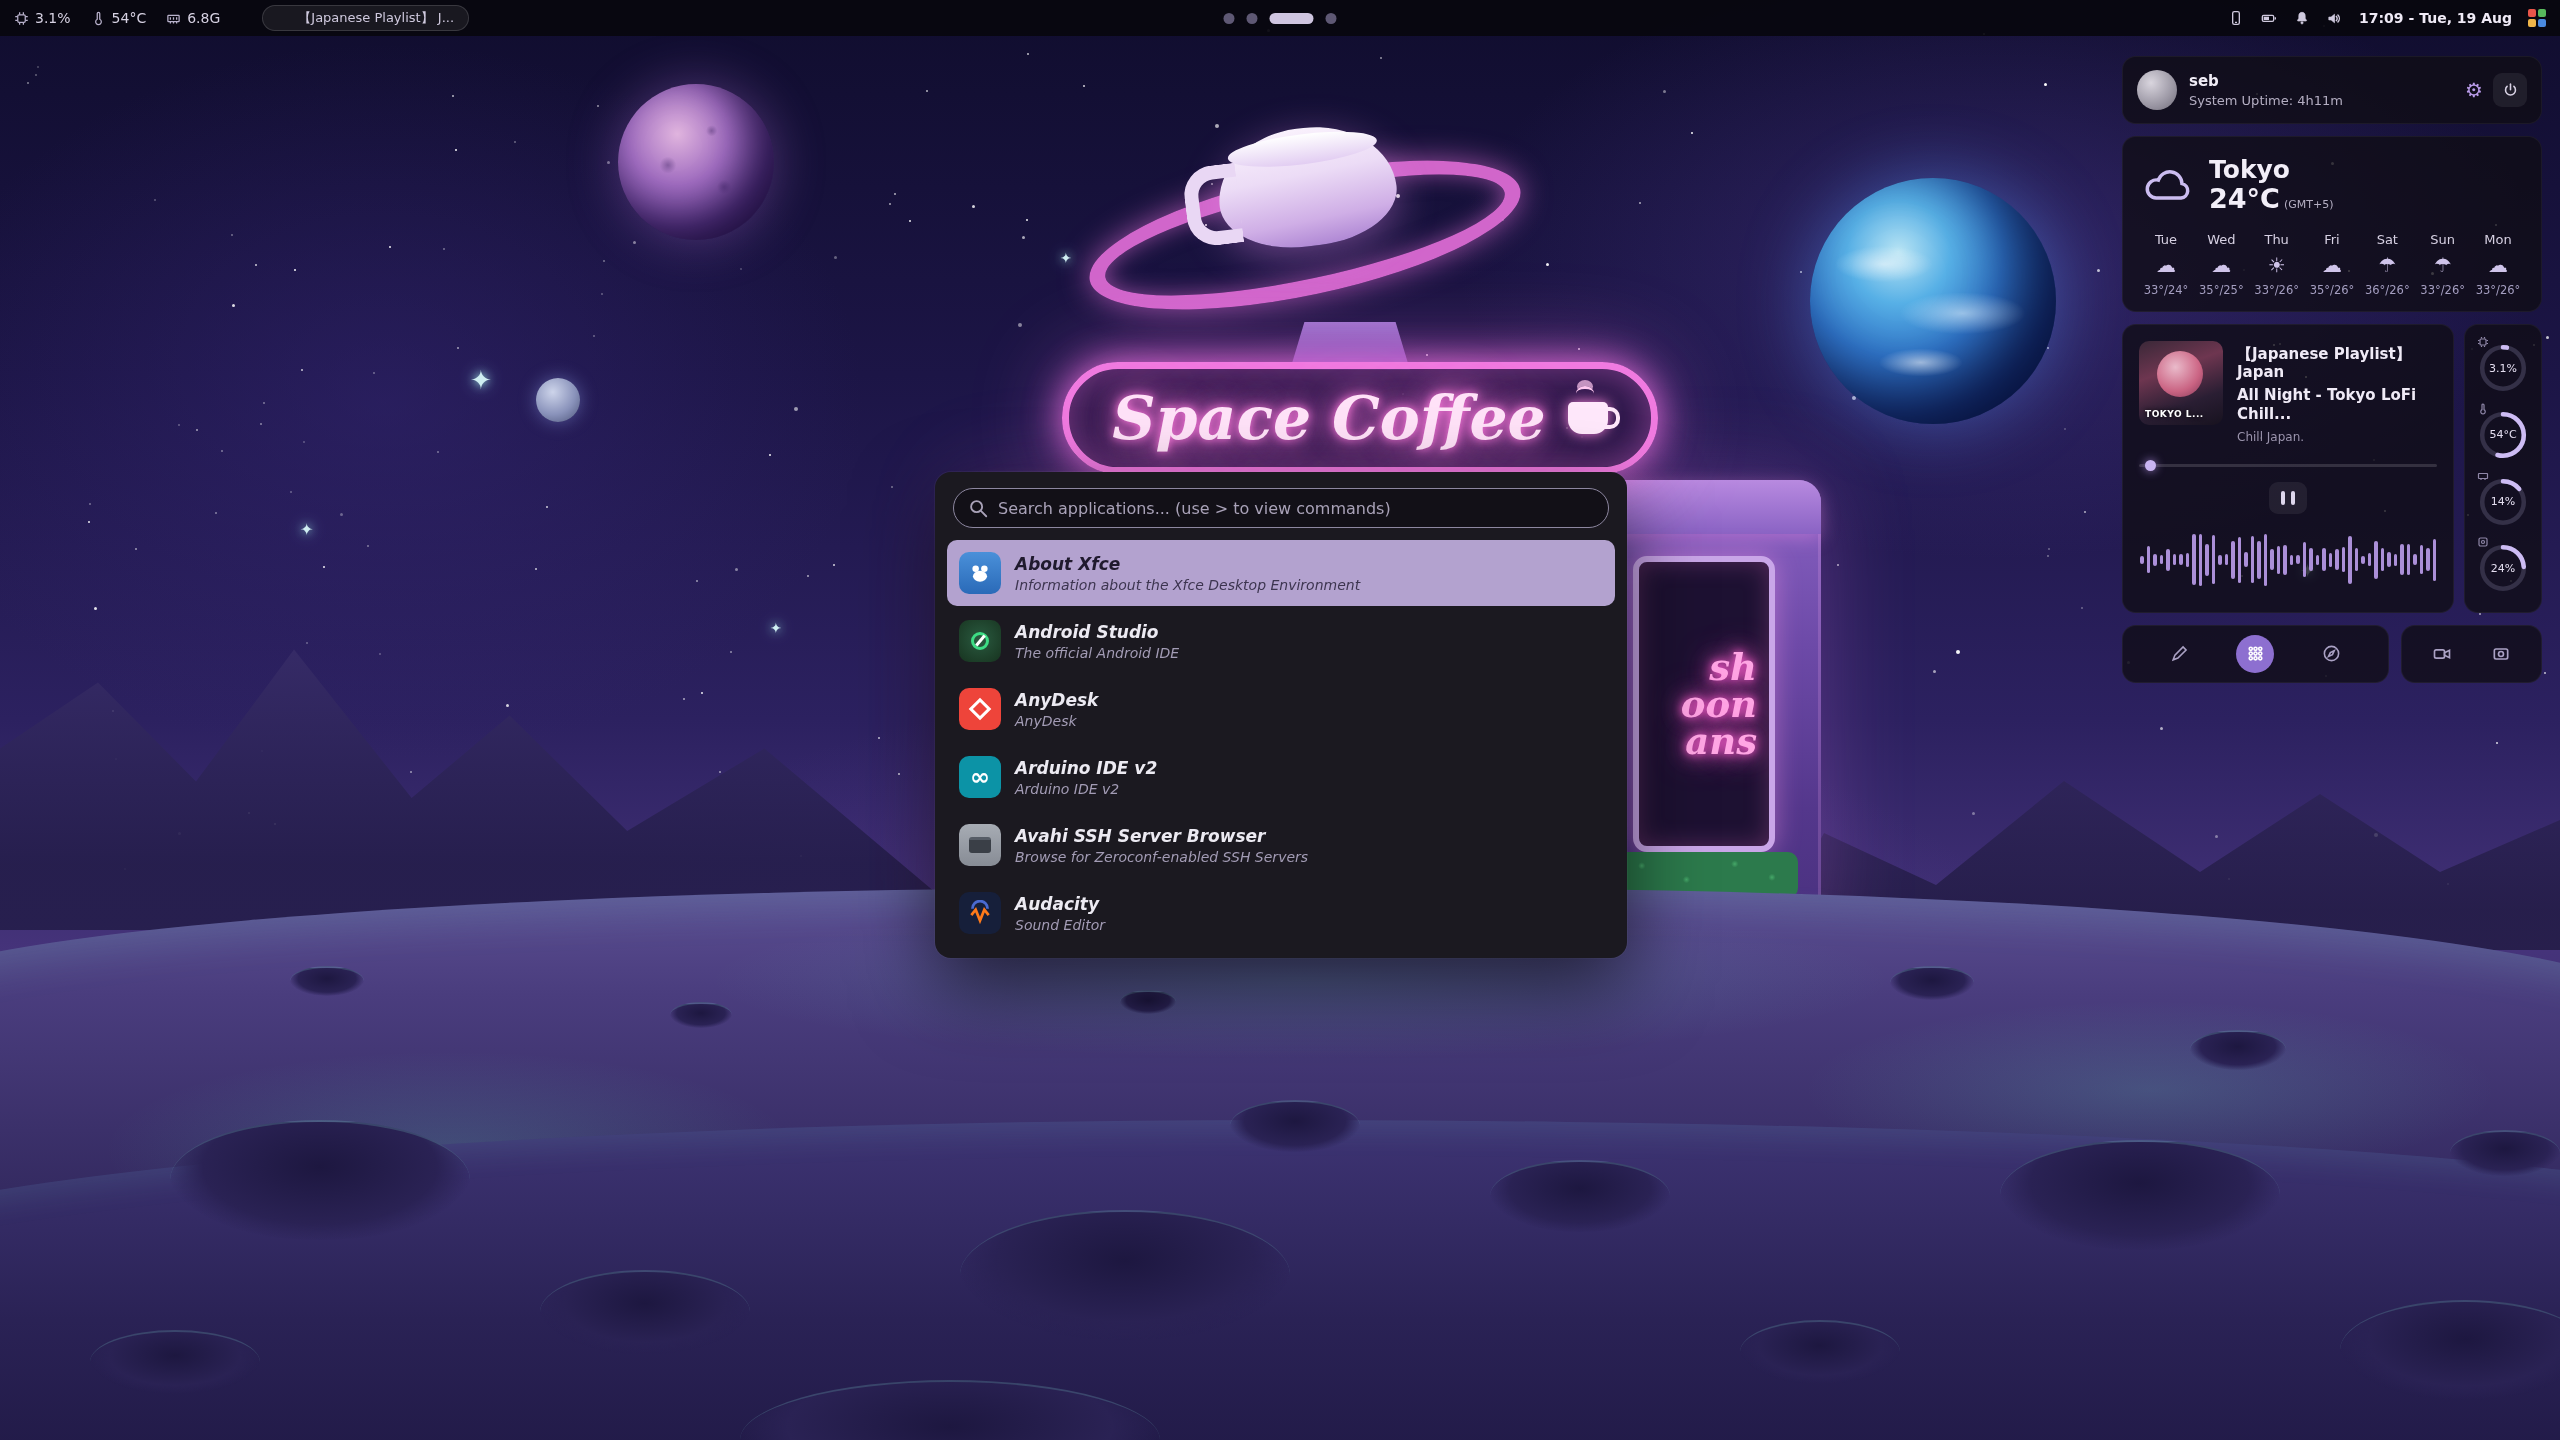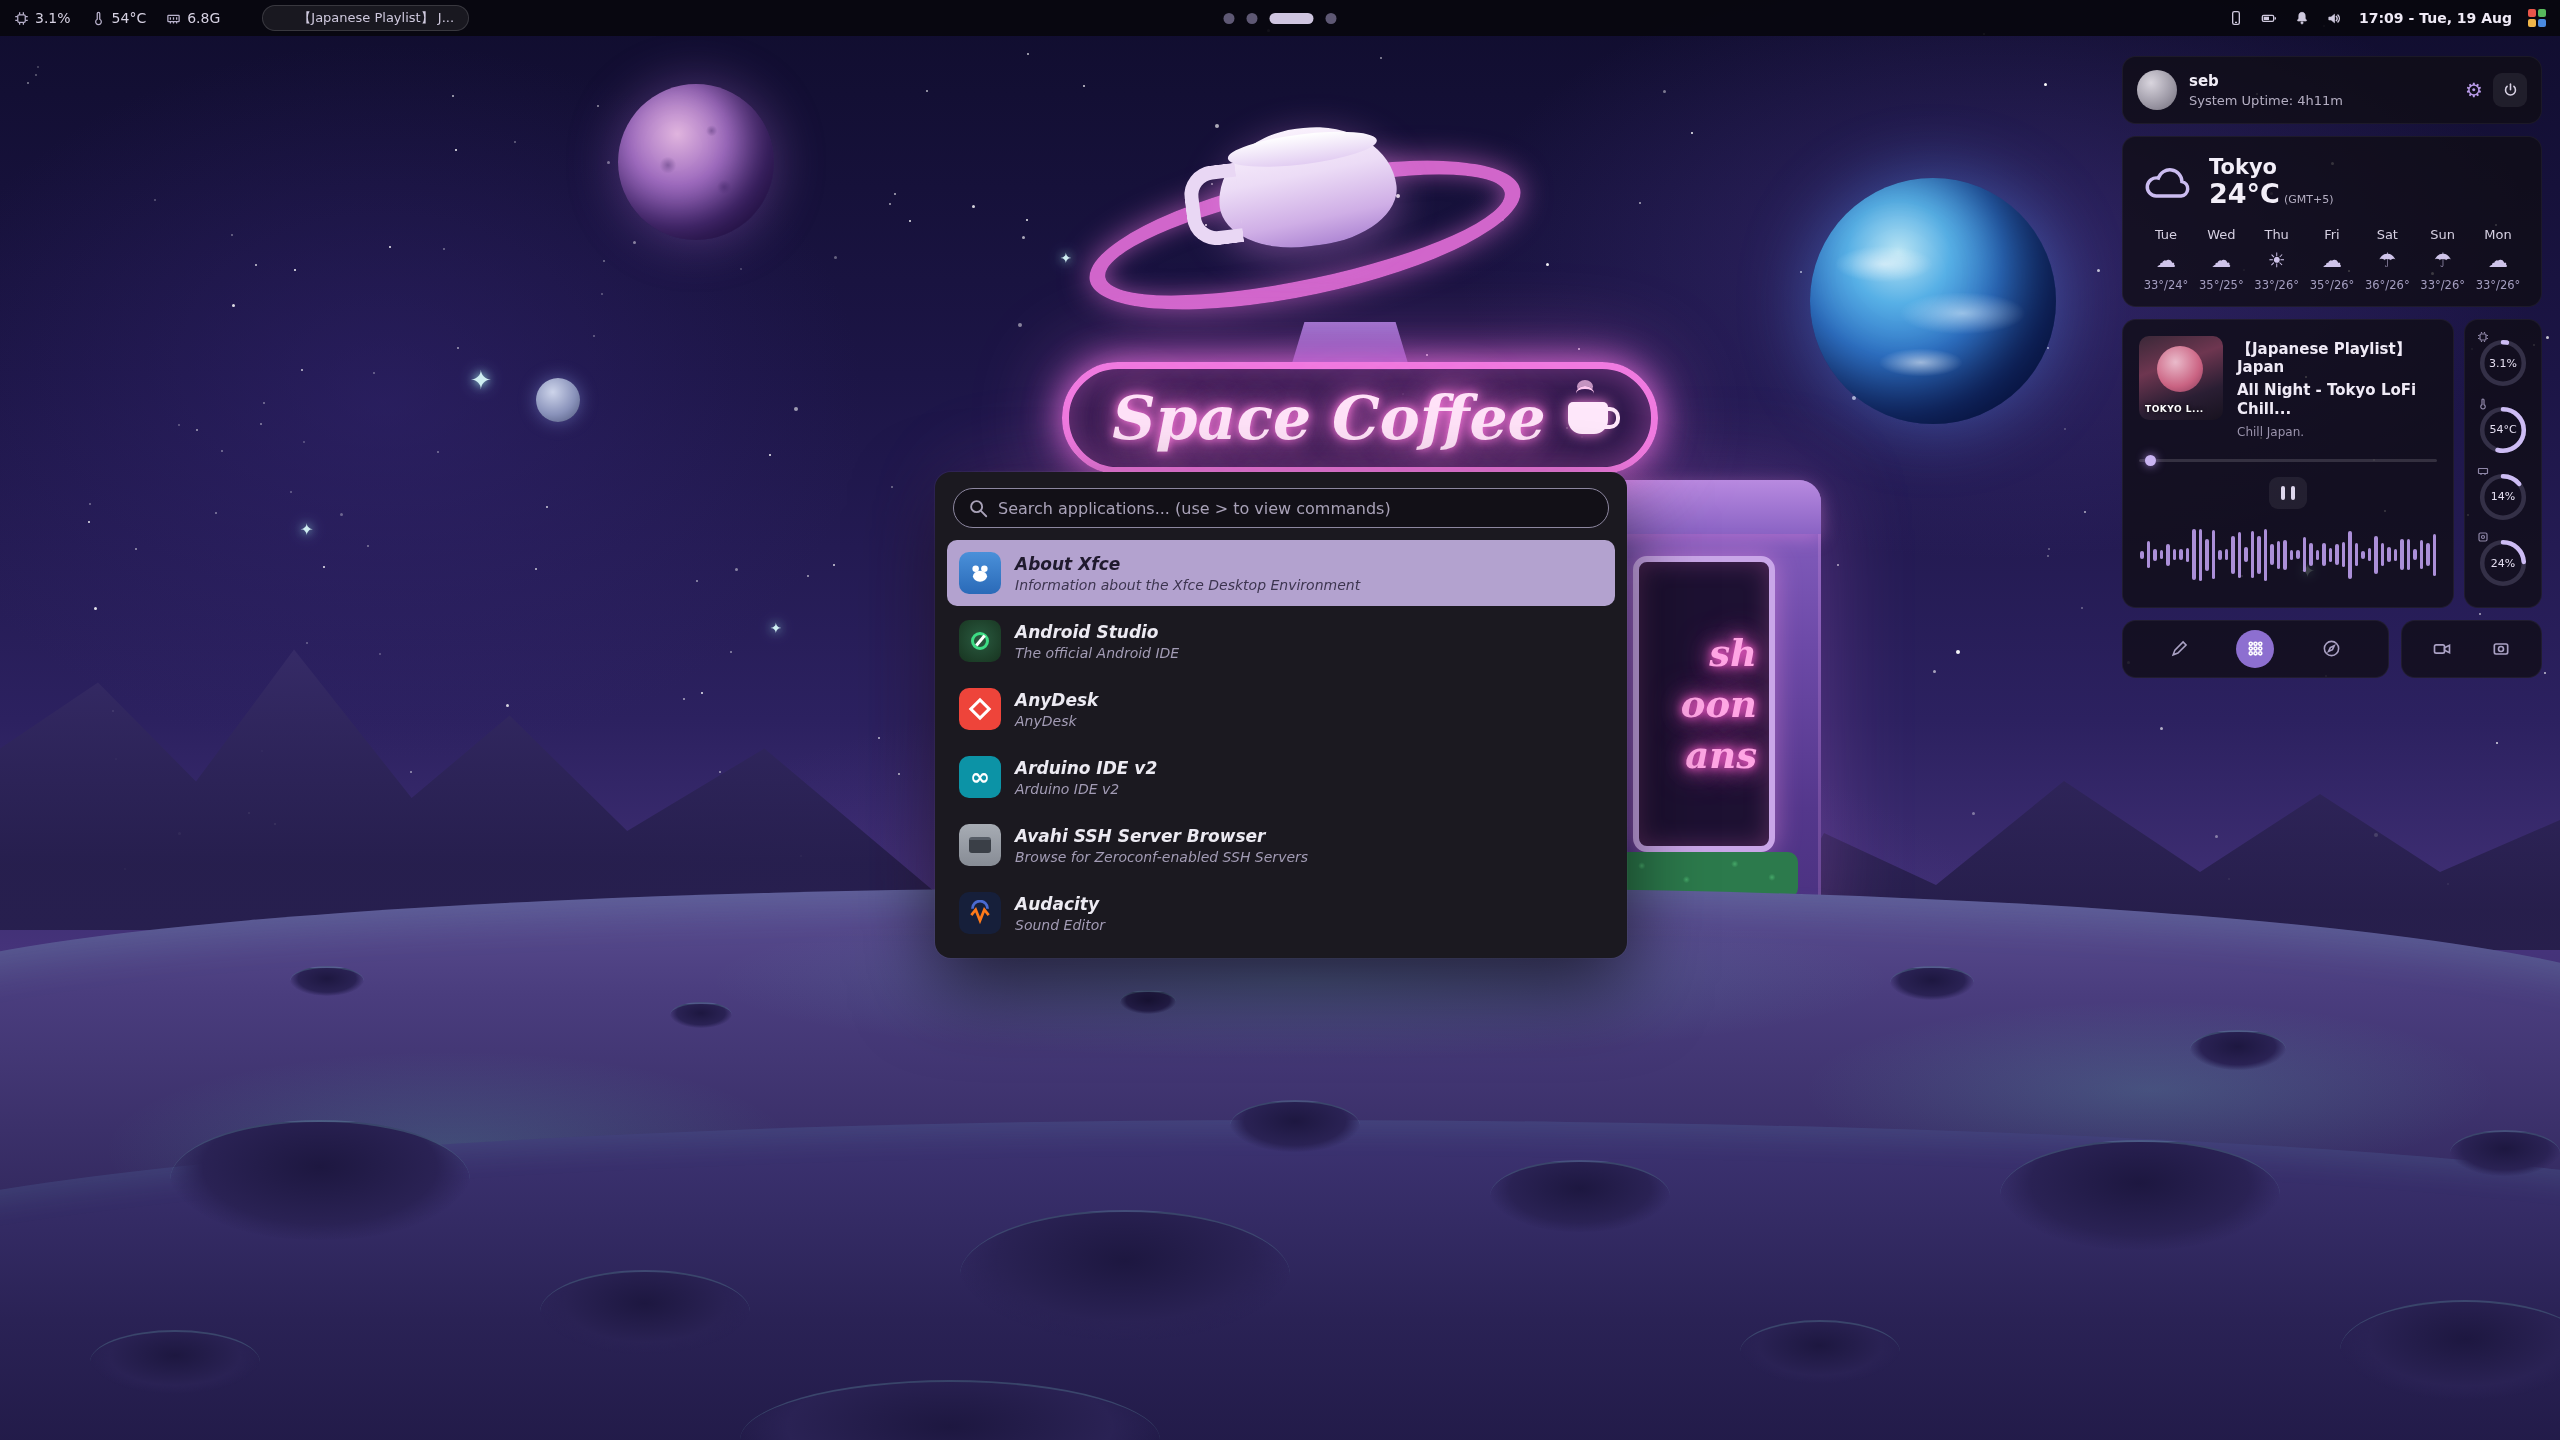--- a/index.html
+++ b/index.html
@@ -66,21 +66,21 @@
     background:radial-gradient(ellipse, rgba(215,120,235,.22), transparent 65%); }
   .shop-body { position:absolute; left:963px; top:480px; width:858px; height:470px; border-radius:22px;
     background:linear-gradient(180deg,#8a63c4 0%,#6d4aa8 35%,#54378c 70%,#47307c 100%);
     box-shadow:0 0 90px rgba(205,110,230,.30), inset 0 0 0 3px rgba(255,180,245,.18); }
   .shop-body::before { content:""; position:absolute; left:0; right:0; top:0; height:54px; border-radius:22px 22px 0 0;
     background:linear-gradient(180deg,#b88ae0,#8a63c4); box-shadow:0 4px 18px rgba(255,150,240,.35); }
   .shop-platform { position:absolute; left:940px; top:905px; width:900px; height:52px; border-radius:14px;
     background:linear-gradient(180deg,#7a62b2,#4a3a80); box-shadow:0 6px 24px rgba(120,230,210,.18); }
   .shop-window { position:absolute; left:1633px; top:556px; width:142px; height:296px; border-radius:14px;
     background:#1d1132; border:6px solid #c9a6e8; box-shadow:0 0 26px rgba(255,150,235,.45), inset 0 0 24px rgba(255,120,220,.25);
-    display:flex; flex-direction:column; justify-content:center; gap:14px; padding:12px; overflow:hidden; }
+    display:flex; flex-direction:column; justify-content:center; gap:0; padding:12px; overflow:hidden; }
   .shop-window .neon-line { font-family:"DejaVu Serif", serif; font-style:italic; font-weight:bold;
     font-size:37px; color:#ffa6e4; text-align:right;
     text-shadow:0 0 8px #ff5fd0, 0 0 20px #ff5fd0, 0 0 34px rgba(255,95,208,.7); line-height:1.0; }
   .hedge { position:absolute; left:1612px; top:852px; width:186px; height:46px; border-radius:10px;
     background:#2c7a4c;
     background-image:radial-gradient(circle 6px at 16% 30%, #45a868, transparent 60%),
       radial-gradient(circle 6px at 40% 60%, #45a868, transparent 60%),
       radial-gradient(circle 6px at 66% 26%, #45a868, transparent 60%),
       radial-gradient(circle 6px at 86% 55%, #45a868, transparent 60%); }
   .planter { position:absolute; left:1606px; top:894px; width:198px; height:22px; border-radius:4px;
@@ -175,21 +175,21 @@
   .user-text { display:flex; flex-direction:column; gap:3px; }
   .user-name { font-weight:bold; font-size:15px; color:#f0ecf6; }
   .user-uptime { font-size:13px; color:#b4aec2; }
   .user-actions { margin-left:auto; display:flex; align-items:center; gap:10px; }
   .gear-btn { font-size:20px; color:#b89ae8; cursor:default; line-height:1; }
   .power-btn { width:34px; height:34px; border-radius:9px; background:rgba(255,255,255,.07);
     display:flex; align-items:center; justify-content:center; cursor:default; }
 
   .weather-card { padding:18px 18px 14px 18px; }
   .weather-top { display:flex; align-items:center; gap:16px; }
-  .weather-city { font-size:21px; font-weight:bold; color:#f2eef8; }
+  .weather-city { font-size:25px; font-weight:bold; color:#f2eef8; }
   .weather-temp { font-size:27px; font-weight:bold; color:#f2eef8; line-height:1.1; }
   .weather-tz { font-size:11px; font-weight:normal; color:#b4aec2; margin-left:4px; }
   .forecast { display:flex; justify-content:space-between; margin-top:18px; }
   .fc-col { display:flex; flex-direction:column; align-items:center; gap:8px; width:50px; }
   .fc-day { font-size:13px; color:#d6d0e2; }
   .fc-icon { font-size:20px; color:#cfc4ea; line-height:1; }
   .fc-temps { font-size:11.5px; color:#a49ec0; }
 
   .media-row { display:flex; gap:10px; }
   .media-card { flex:1; padding:16px; display:flex; flex-direction:column; }

